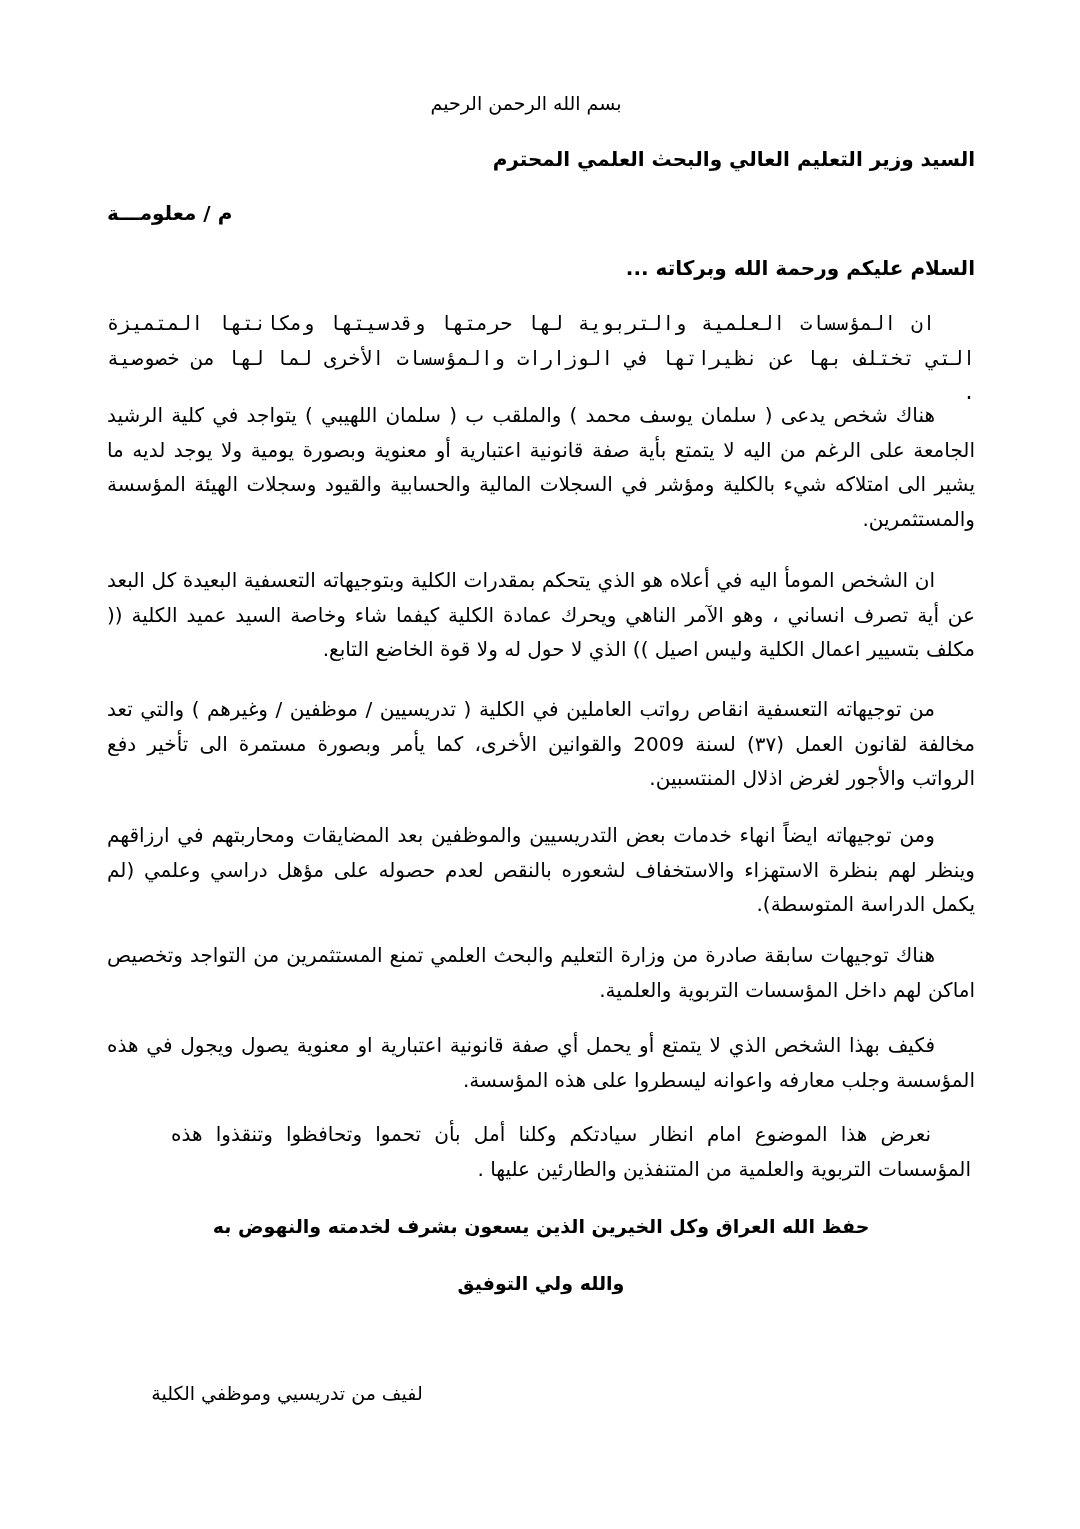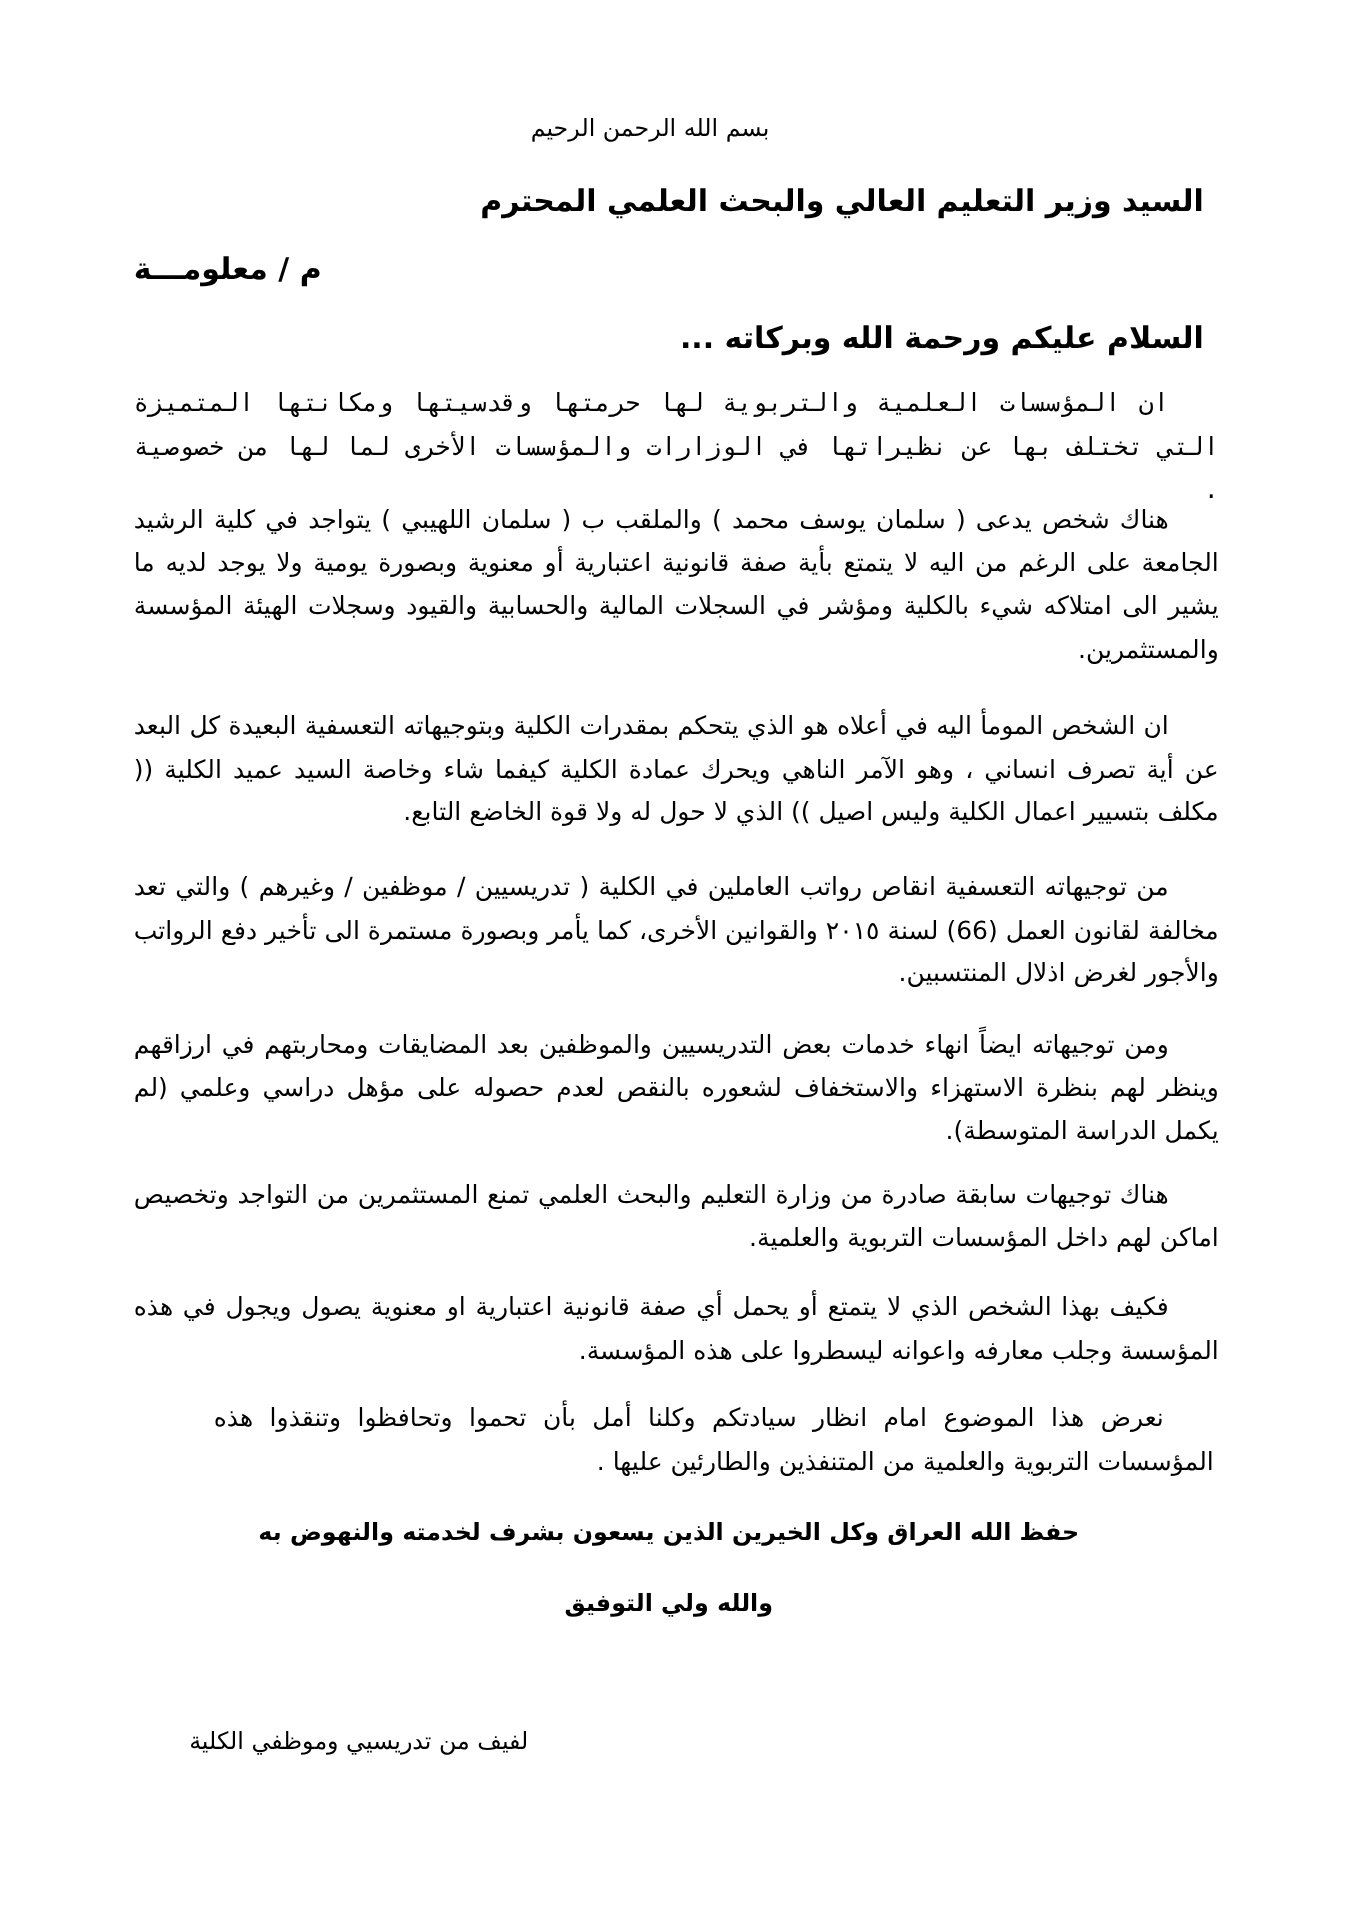--- a/index.html
+++ b/index.html
@@ -5,23 +5,23 @@
   html, body { margin: 0; padding: 0; background: #ffffff; }
   body {
     width: 1080px; height: 1529px; position: relative; overflow: hidden;
     font-family: "DejaVu Sans", "Liberation Sans", sans-serif;
     color: #000;
   }
   .page {
     position: absolute; left: 107px; top: 0; width: 868px;
     direction: rtl; text-align: right;
   }
-  .line { position: absolute; left: 0; right: 12px; white-space: nowrap; }
+  .line { position: absolute; left: 0; right: 0; white-space: nowrap; }
   .basmala { top: 92px; text-align: center; font-size: 19px; padding-right: 30px; }
-  .heading { font-weight: bold; font-size: 24px; }
+  .heading { font-weight: bold; font-size: 20px; }
   .addressee { top: 147px; }
   .subject { top: 201px; text-align: left; padding-right: 10px; }
   .greeting { top: 256px; }
   .para {
     position: absolute; left: 0; right: 0;
     font-size: 20px; line-height: 34.5px;
     text-align: justify; text-align-last: right;
     text-indent: 40px;
   }
   .p1 { top: 308px; font-family: Liberation Mono, monospace; }
@@ -43,21 +43,21 @@
 
 <div class="page">
   <div class="line basmala">بسم الله الرحمن الرحيم</div>
   <div class="line heading addressee">السيد وزير التعليم العالي والبحث العلمي المحترم</div>
   <div class="line heading subject">م / معلومـــة</div>
   <div class="line heading greeting">السلام عليكم ورحمة الله وبركاته ...</div>
 
   <p class="para p1" style="margin:0">ان المؤسسات العلمية والتربوية لها حرمتها وقدسيتها ومكانتها المتميزة التي تختلف بها عن نظيراتها في الوزارات والمؤسسات الأخرى لما لها من خصوصية .</p>
   <p class="para p2" style="margin:0">هناك شخص يدعى ( سلمان يوسف محمد ) والملقب ب ( سلمان اللهيبي ) يتواجد في كلية الرشيد الجامعة على الرغم من اليه لا يتمتع بأية صفة قانونية اعتبارية أو معنوية وبصورة يومية ولا يوجد لديه ما يشير الى امتلاكه شيء بالكلية ومؤشر في السجلات المالية والحسابية والقيود وسجلات الهيئة المؤسسة والمستثمرين.</p>
   <p class="para p3" style="margin:0">ان الشخص المومأ اليه في أعلاه هو الذي يتحكم بمقدرات الكلية وبتوجيهاته التعسفية البعيدة كل البعد عن أية تصرف انساني ، وهو الآمر الناهي ويحرك عمادة الكلية كيفما شاء وخاصة السيد عميد الكلية (( مكلف بتسيير اعمال الكلية وليس اصيل )) الذي لا حول له ولا قوة الخاضع التابع.</p>
-  <p class="para p4" style="margin:0">من توجيهاته التعسفية انقاص رواتب العاملين في الكلية ( تدريسيين / موظفين / وغيرهم ) والتي تعد مخالفة لقانون العمل (66) لسنة ٢٠١٥ والقوانين الأخرى، كما يأمر وبصورة مستمرة الى تأخير دفع الرواتب والأجور لغرض اذلال المنتسبين.</p>
+  <p class="para p4" style="margin:0">من توجيهاته التعسفية انقاص رواتب العاملين في الكلية ( تدريسيين / موظفين / وغيرهم ) والتي تعد مخالفة لقانون العمل (٣٧) لسنة 2009 والقوانين الأخرى، كما يأمر وبصورة مستمرة الى تأخير دفع الرواتب والأجور لغرض اذلال المنتسبين.</p>
   <p class="para p5" style="margin:0">ومن توجيهاته ايضاً انهاء خدمات بعض التدريسيين والموظفين بعد المضايقات ومحاربتهم في ارزاقهم وينظر لهم بنظرة الاستهزاء والاستخفاف لشعوره بالنقص لعدم حصوله على مؤهل دراسي وعلمي (لم يكمل الدراسة المتوسطة).</p>
   <p class="para p6" style="margin:0">هناك توجيهات سابقة صادرة من وزارة التعليم والبحث العلمي تمنع المستثمرين من التواجد وتخصيص اماكن لهم داخل المؤسسات التربوية والعلمية.</p>
   <p class="para p7" style="margin:0">فكيف بهذا الشخص الذي لا يتمتع أو يحمل أي صفة قانونية اعتبارية او معنوية يصول ويجول في هذه المؤسسة وجلب معارفه واعوانه ليسطروا على هذه المؤسسة.</p>
   <p class="para p8" style="margin:4px">نعرض هذا الموضوع امام انظار سيادتكم وكلنا أمل بأن تحموا وتحافظوا وتنقذوا هذه المؤسسات التربوية والعلمية من المتنفذين والطارئين عليها .</p>
 
   <div class="line closing closing1">حفظ الله العراق وكل الخيرين الذين يسعون بشرف لخدمته والنهوض به</div>
   <div class="line closing closing2">والله ولي التوفيق</div>
 </div>
 
 <div class="signature">لفيف من تدريسيي وموظفي الكلية</div>

